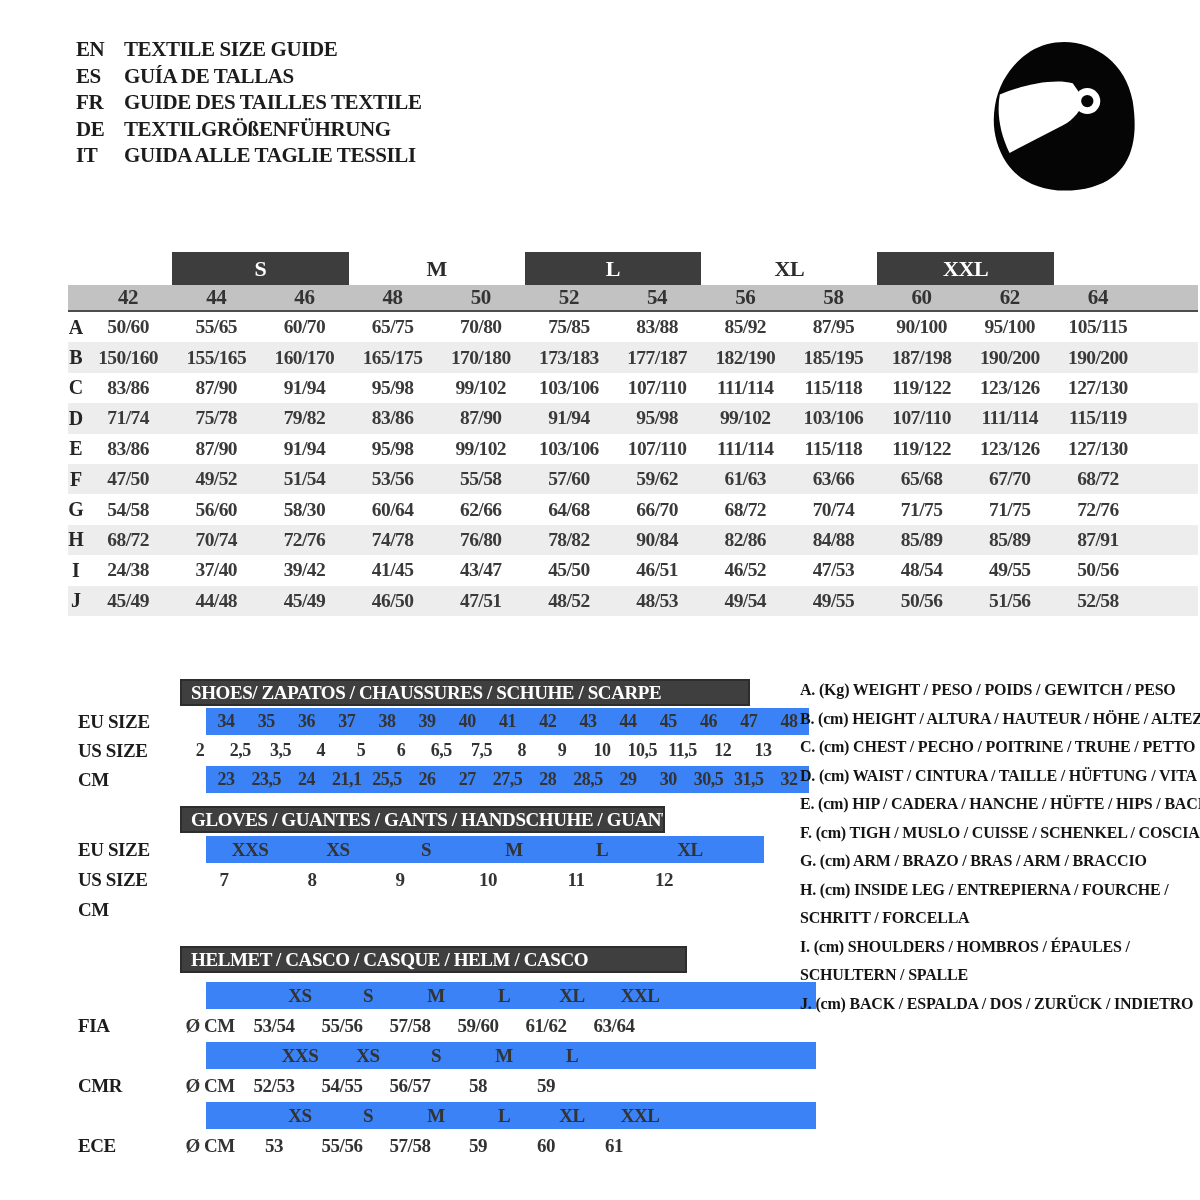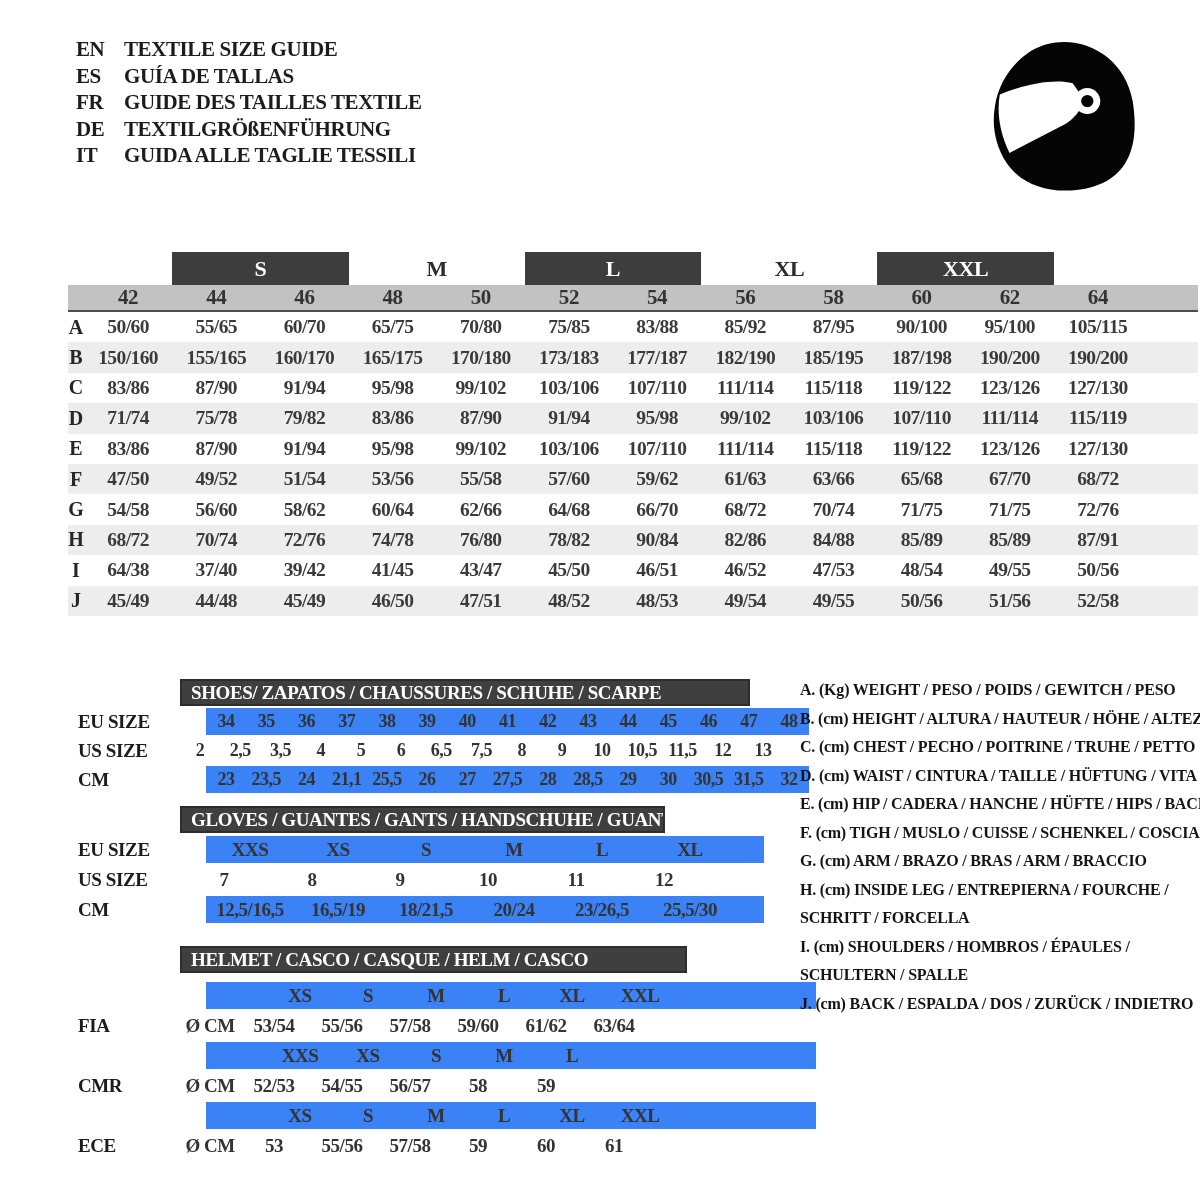--- a/index.html
+++ b/index.html
@@ -205,21 +205,21 @@
         <div class="cell">63/66</div>
         <div class="cell">65/68</div>
         <div class="cell">67/70</div>
         <div class="cell">68/72</div>
         <div class="cell"></div>
       </div>
       <div class="trow drow">
         <div class="cell letter">G</div>
         <div class="cell">54/58</div>
         <div class="cell">56/60</div>
-        <div class="cell">58/62</div>
+        <div class="cell">58/30</div>
         <div class="cell">60/64</div>
         <div class="cell">62/66</div>
         <div class="cell">64/68</div>
         <div class="cell">66/70</div>
         <div class="cell">68/72</div>
         <div class="cell">70/74</div>
         <div class="cell">71/75</div>
         <div class="cell">71/75</div>
         <div class="cell">72/76</div>
         <div class="cell"></div>
@@ -235,21 +235,21 @@
         <div class="cell">90/84</div>
         <div class="cell">82/86</div>
         <div class="cell">84/88</div>
         <div class="cell">85/89</div>
         <div class="cell">85/89</div>
         <div class="cell">87/91</div>
         <div class="cell"></div>
       </div>
       <div class="trow drow">
         <div class="cell letter">I</div>
-        <div class="cell">64/38</div>
+        <div class="cell">24/38</div>
         <div class="cell">37/40</div>
         <div class="cell">39/42</div>
         <div class="cell">41/45</div>
         <div class="cell">43/47</div>
         <div class="cell">45/50</div>
         <div class="cell">46/51</div>
         <div class="cell">46/52</div>
         <div class="cell">47/53</div>
         <div class="cell">48/54</div>
         <div class="cell">49/55</div>
@@ -346,28 +346,20 @@
       <div class="side-label" style="top: 60px;">US SIZE</div>
       <div class="srow gloves-row" style="top: 60px;">
         <div class="cell">7</div>
         <div class="cell">8</div>
         <div class="cell">9</div>
         <div class="cell">10</div>
         <div class="cell">11</div>
         <div class="cell">12</div>
       </div>
       <div class="side-label" style="top: 90px;">CM</div>
-      <div class="srow gloves-row shaded" style="top: 90px;">
-        <div class="cell">12,5/16,5</div>
-        <div class="cell">16,5/19</div>
-        <div class="cell">18/21,5</div>
-        <div class="cell">20/24</div>
-        <div class="cell">23/26,5</div>
-        <div class="cell">25,5/30</div>
-      </div>
     </div>
 
   <div id="helmetSection" class="section">
     <div class="bar">HELMET / CASCO / CASQUE / HELM / CASCO</div>
   <div class="srow helmet-row shaded" style="top: 36px;">
         <div class="cell"></div>
         <div class="cell">XS</div>
         <div class="cell">S</div>
         <div class="cell">M</div>
         <div class="cell">L</div>

